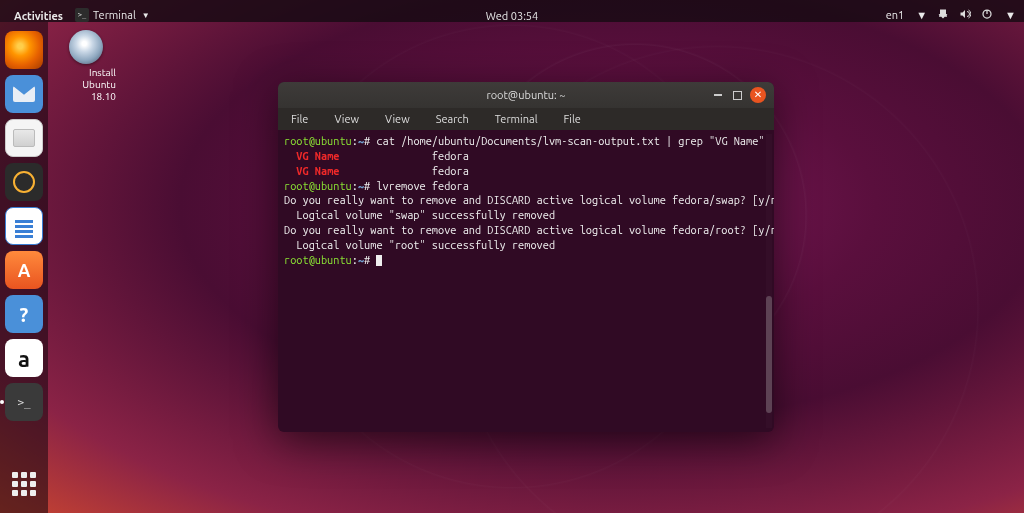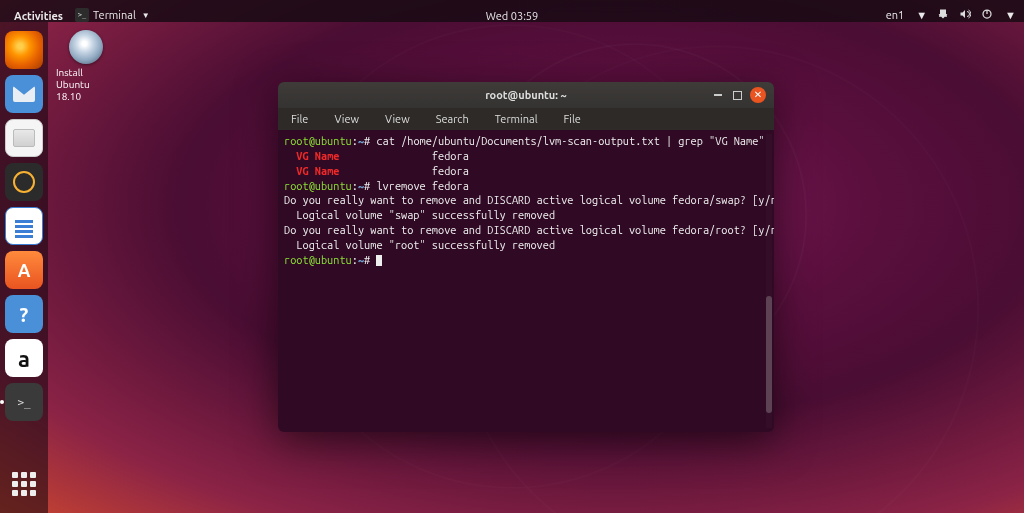--- a/index.html
+++ b/index.html
@@ -91,21 +91,21 @@
       margin-top:auto; margin-bottom:10px;
       width:38px;height:38px;
       display:grid; grid-template-columns:repeat(3,6px); grid-template-rows:repeat(3,6px);
       gap:3px; align-content:center; justify-content:center;
       cursor:pointer;
     }
     .dock .show-apps span{width:6px;height:6px;background:#eee;border-radius:1px;}
     
     .desktop-icon{
       position:absolute; top:30px; left:56px;
-      width:60px; text-align:left;
+      width:60px; text-align:right;
       color:#fff; font-size:10px; line-height:1.2;
       cursor:pointer;
     }
     .desktop-icon .disc{
       width:34px;height:34px;margin:0 auto 3px;
       border-radius:50%;
       background:radial-gradient(circle at 45% 40%, #fff 8%, #c9d7e6 30%, #8fa8c0 60%, #5a6f85 85%);
       box-shadow:0 1px 3px rgba(0,0,0,.45);
     }
     
@@ -120,21 +120,21 @@
       overflow:hidden;
       z-index:60;
     }
     .terminal-titlebar{
       height:26px;
       background:linear-gradient(#3e3b39,#353331);
       display:flex; align-items:center;
       color:#ddd; font-size:11px;
       position:relative;
     }
-    .terminal-titlebar .title{position:absolute;left:50%;transform:translateX(-50%);font-weight:bold;}
+    .terminal-titlebar .title{position:absolute;left:50%;transform:translateX(-50%);font-weight:normal;}
     .terminal-titlebar .controls{margin-left:auto; display:flex; gap:8px; padding-right:8px; align-items:center;}
     .terminal-titlebar .ctrl{width:14px;height:14px;display:flex;align-items:center;justify-content:center;font-size:11px;cursor:pointer;}
     .terminal-titlebar .ctrl.min::after{content:"";width:8px;height:1.5px;background:#ccc;display:block;}
     .terminal-titlebar .ctrl.max{border:1.5px solid #ccc;width:9px;height:9px;}
     .terminal-titlebar .ctrl.close{width:16px;height:16px;background:#e95420;border-radius:50%;color:#fff;font-size:10px;line-height:16px;text-align:center;}
     .terminal-titlebar .ctrl.close::after{content:"✕";}
     .terminal-menubar{
       height:22px;
       background:#2d2a28;
       display:flex; align-items:center;
@@ -174,21 +174,21 @@
 
 <div class="wallpaper-overlay"></div>
 
 <div class="topbar">
   <div class="activities">Activities</div>
   <div class="active-app">
     <span class="appicon"></span>
     <span>Terminal</span>
     <span class="caret">▼</span>
   </div>
-  <div class="center">Wed 03:59</div>
+  <div class="center">Wed 03:54</div>
   <div class="status">
     <span>en1</span>
     <span class="caret">▼</span>
     <span>
       <svg width="12" height="12" viewBox="0 0 24 24" fill="#ddd">
           <path d="M12 3l9 9h-3v9H6v-9H3z" transform="rotate(180 12 12)"></path>
           <circle cx="12" cy="6" r="2"></circle>
           <circle cx="6" cy="16" r="2"></circle>
           <circle cx="18" cy="16" r="2"></circle>
           <path d="M12 6L6 16M12 6l6 10" stroke="#ddd" stroke-width="1.5"></path>

